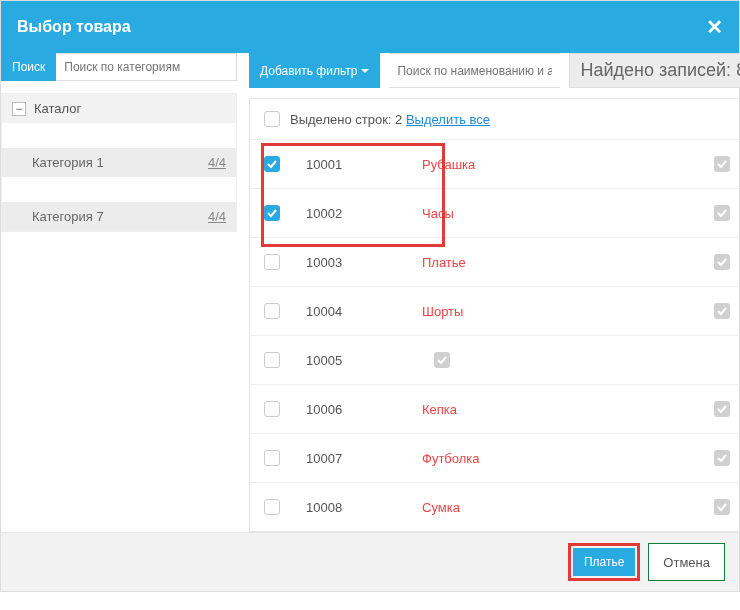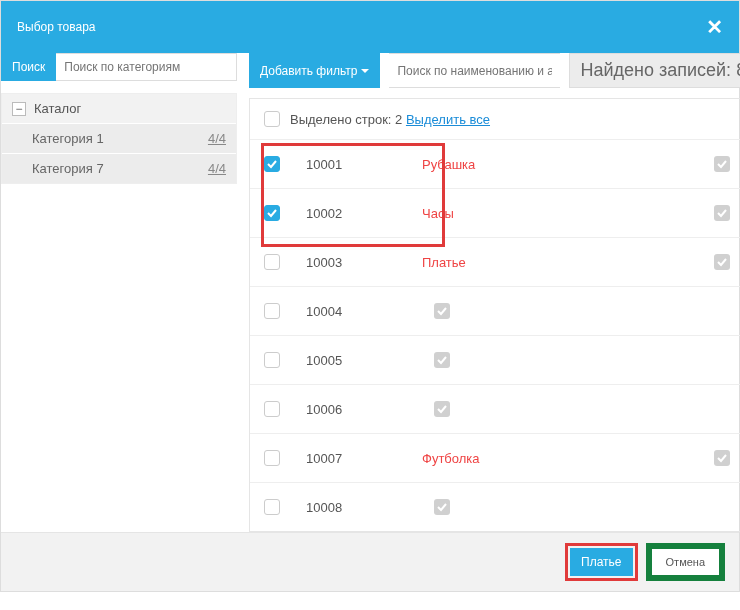--- a/index.html
+++ b/index.html
@@ -21,22 +21,22 @@
   .modal-header {
     background: #29abe2;
     color: #fff;
     padding: 14px 16px;
     display: flex;
     align-items: center;
     justify-content: space-between;
   }
   .modal-header h1 {
     margin: 0;
-    font-size: 12px;
-    font-weight: 400;
+    font-size: 16px;
+    font-weight: 700;
   }
   .close-icon {
     font-size: 20px;
     font-weight: 700;
     cursor: pointer;
   }
   .modal-body {
     display: flex;
     padding: 0;
     gap: 12px;
@@ -88,20 +88,21 @@
     color: #666;
   }
   .tree-item {
     background: #ececec;
     padding: 7px 10px 7px 30px;
     display: flex;
     justify-content: space-between;
     border-top: 1px solid #fff;
     cursor: pointer;
     color: #666;
+    margin-top: 24px;
   }
   .tree-item .count { color: #888; text-decoration: underline; }
   .toolbar {
     display: flex;
     gap: 9px;
     margin-bottom: 10px;
   }
   .toolbar .input-text { flex: 1; border-left: none; border-right: none; }
   .records-found {
     border: 1px solid #ddd;
@@ -162,23 +163,23 @@
   .footer {
     background: #f2f2f2;
     padding: 10px 14px;
     display: flex;
     justify-content: flex-end;
     gap: 8px;
     border-top: 1px solid #e5e5e5;
   }
   .btn-default {
     background: #fff;
-    border: 6px solid #15803d;
+    border: 1px solid #15803d;
     padding: 7px 14px;
-    font-size: 11px;
+    font-size: 13px;
     cursor: pointer;
     color: #555;
   }
   .caret-down {
     display:inline-block;
     width:0;height:0;
     border-left:4px solid transparent;
     border-right:4px solid transparent;
     border-top:4px solid #fff;
   }
@@ -287,20 +288,21 @@
                 <span class="cb-grey">
                   <svg viewBox="0 0 10 10">
                     <path d="M1 5 L4 8 L9 2" stroke="#fff" stroke-width="2" fill="none"></path>
                   </svg>
                 </span>
               </span>
             </div>
             <div class="row">
               <span class="cb"></span>
               <span class="col-sku">10004</span>
+              <span class="col-name">Шорты</span>
               <span class="col-toggle">
                 <span class="cb-grey">
                   <svg viewBox="0 0 10 10">
                     <path d="M1 5 L4 8 L9 2" stroke="#fff" stroke-width="2" fill="none"></path>
                   </svg>
                 </span>
               </span>
             </div>
             <div class="row">
               <span class="cb"></span>
@@ -309,20 +311,21 @@
                 <span class="cb-grey">
                   <svg viewBox="0 0 10 10">
                     <path d="M1 5 L4 8 L9 2" stroke="#fff" stroke-width="2" fill="none"></path>
                   </svg>
                 </span>
               </span>
             </div>
             <div class="row">
               <span class="cb"></span>
               <span class="col-sku">10006</span>
+              <span class="col-name">Кепка</span>
               <span class="col-toggle">
                 <span class="cb-grey">
                   <svg viewBox="0 0 10 10">
                     <path d="M1 5 L4 8 L9 2" stroke="#fff" stroke-width="2" fill="none"></path>
                   </svg>
                 </span>
               </span>
             </div>
             <div class="row">
               <span class="cb"></span>
@@ -332,20 +335,21 @@
                 <span class="cb-grey">
                   <svg viewBox="0 0 10 10">
                     <path d="M1 5 L4 8 L9 2" stroke="#fff" stroke-width="2" fill="none"></path>
                   </svg>
                 </span>
               </span>
             </div>
             <div class="row">
               <span class="cb"></span>
               <span class="col-sku">10008</span>
+              <span class="col-name">Сумка</span>
               <span class="col-toggle">
                 <span class="cb-grey">
                   <svg viewBox="0 0 10 10">
                     <path d="M1 5 L4 8 L9 2" stroke="#fff" stroke-width="2" fill="none"></path>
                   </svg>
                 </span>
               </span>
             </div>
           </div>
       </div>

